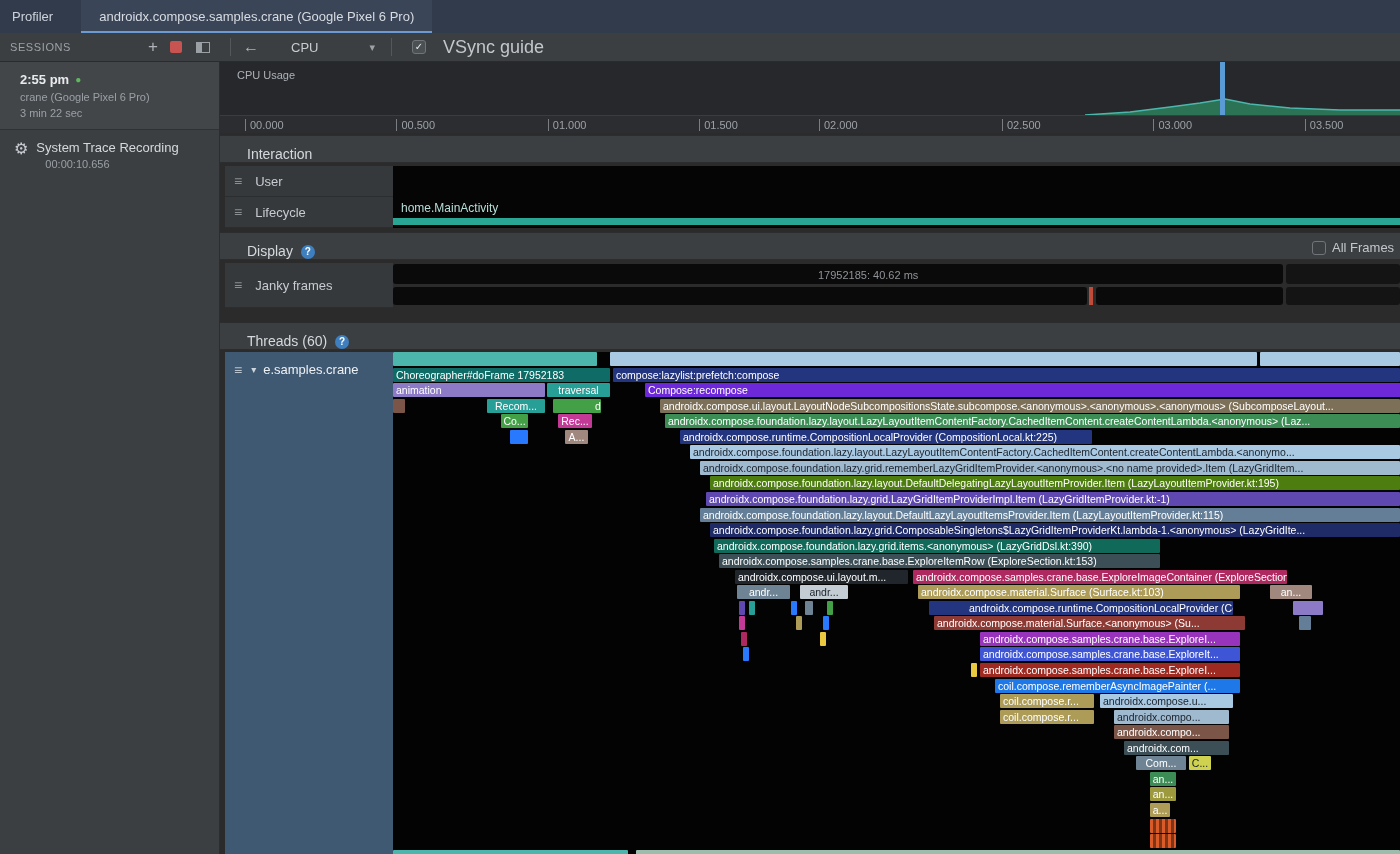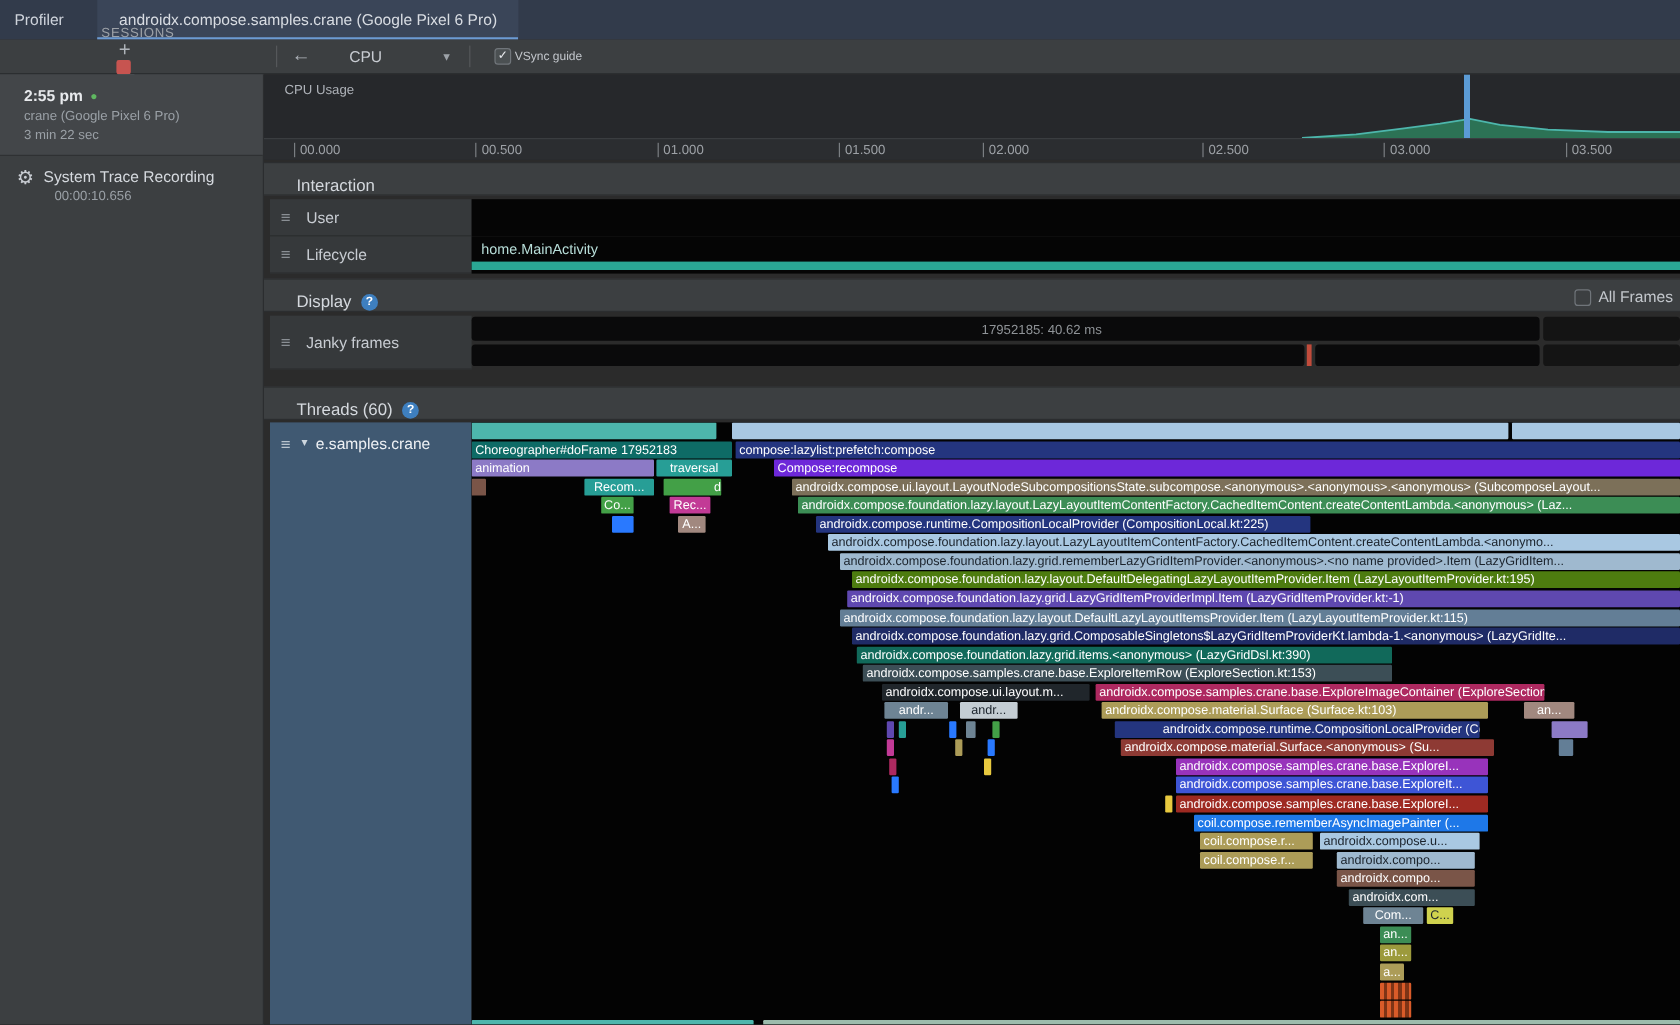--- a/index.html
+++ b/index.html
@@ -12,35 +12,35 @@
   
   .top-bar { position:absolute; left:0; top:0; width:1400px; height:33px;
     background:#323b4b; display:flex; align-items:center; }
   .app-label { margin-left:12px; color:#ced3db; font-size:13px; }
   .tab { margin-left:28px; height:33px; display:flex; align-items:center;
     padding:0 18px; color:#d8dce2; font-size:13px; background:#3a4558;
     box-shadow:inset 0 -2px 0 #6c9bd3; }
   
   .toolbar { position:absolute; left:0; top:33px; width:1400px; height:29px;
     background:#3c3f41; border-bottom:1px solid #292b2d; display:flex; align-items:center; }
-  .tb-left { width:220px; display:flex; align-items:center;flex-direction:column; }
+  .tb-left { width:220px; display:flex; align-items:center; }
   .sessions-label { margin-left:10px; color:#9da2a8; font-size:11px; letter-spacing:.6px; flex:1; }
   .tb-icon { margin-right:12px; color:#afb4ba; font-size:16px; line-height:16px; cursor:default; }
   .tb-icon.plus { font-size:17px; }
   .stop-sq { width:12px; height:12px; background:#c75450; border-radius:2px; display:inline-block; margin-right:14px; }
   .panel-ic { width:14px; height:11px; border:1px solid #9aa0a6; display:inline-block; margin-right:10px; position:relative; }
   .panel-ic::before { content:""; position:absolute; left:0; top:0; bottom:0; width:5px; background:#9aa0a6; }
   .tb-sep { width:1px; height:18px; background:#55585a; margin:0 10px; }
   .back { color:#afb4ba; font-size:16px; margin-left:2px; }
   .dropdown { margin-left:14px; width:96px; display:flex; align-items:center; justify-content:space-between;
     color:#c8ccd2; font-size:13px; padding:0 6px; height:24px; }
   .chev { color:#9da2a8; font-size:11px; }
   .checkbox { width:14px; height:14px; background:#4b5052; border:1px solid #70757a; border-radius:3px;
     color:#e8eaed; font-size:10px; line-height:12px; text-align:center; margin-left:10px; display:inline-block; }
-  .vsync-label { margin-left:3px; color:#c3c7cc; font-size:10px; }
+  .vsync-label { margin-left:17px; color:#c3c7cc; font-size:18px; }
   
   .sessions-panel { position:absolute; left:0; top:62px; width:220px; height:792px;
     background:#3c3f41; border-right:1px solid #2b2d2f; }
   .session-item { background:#434649; border-bottom:1px solid #2f3133; padding:10px 8px 10px 20px; }
   .session-time { color:#e8eaed; font-size:13px; font-weight:bold; }
   .dot { color:#5fb760; font-size:10px; margin-left:6px; vertical-align:1px; }
   .session-device, .session-duration { color:#9aa0a6; font-size:11px; margin-top:4px; }
   .recording-item { display:flex; align-items:flex-start; padding:10px 6px 8px 14px; }
   .gear { color:#c8ccd2; font-size:16px; margin-right:8px; line-height:18px; }
   .rec-title { color:#d5d9de; font-size:13px; }

